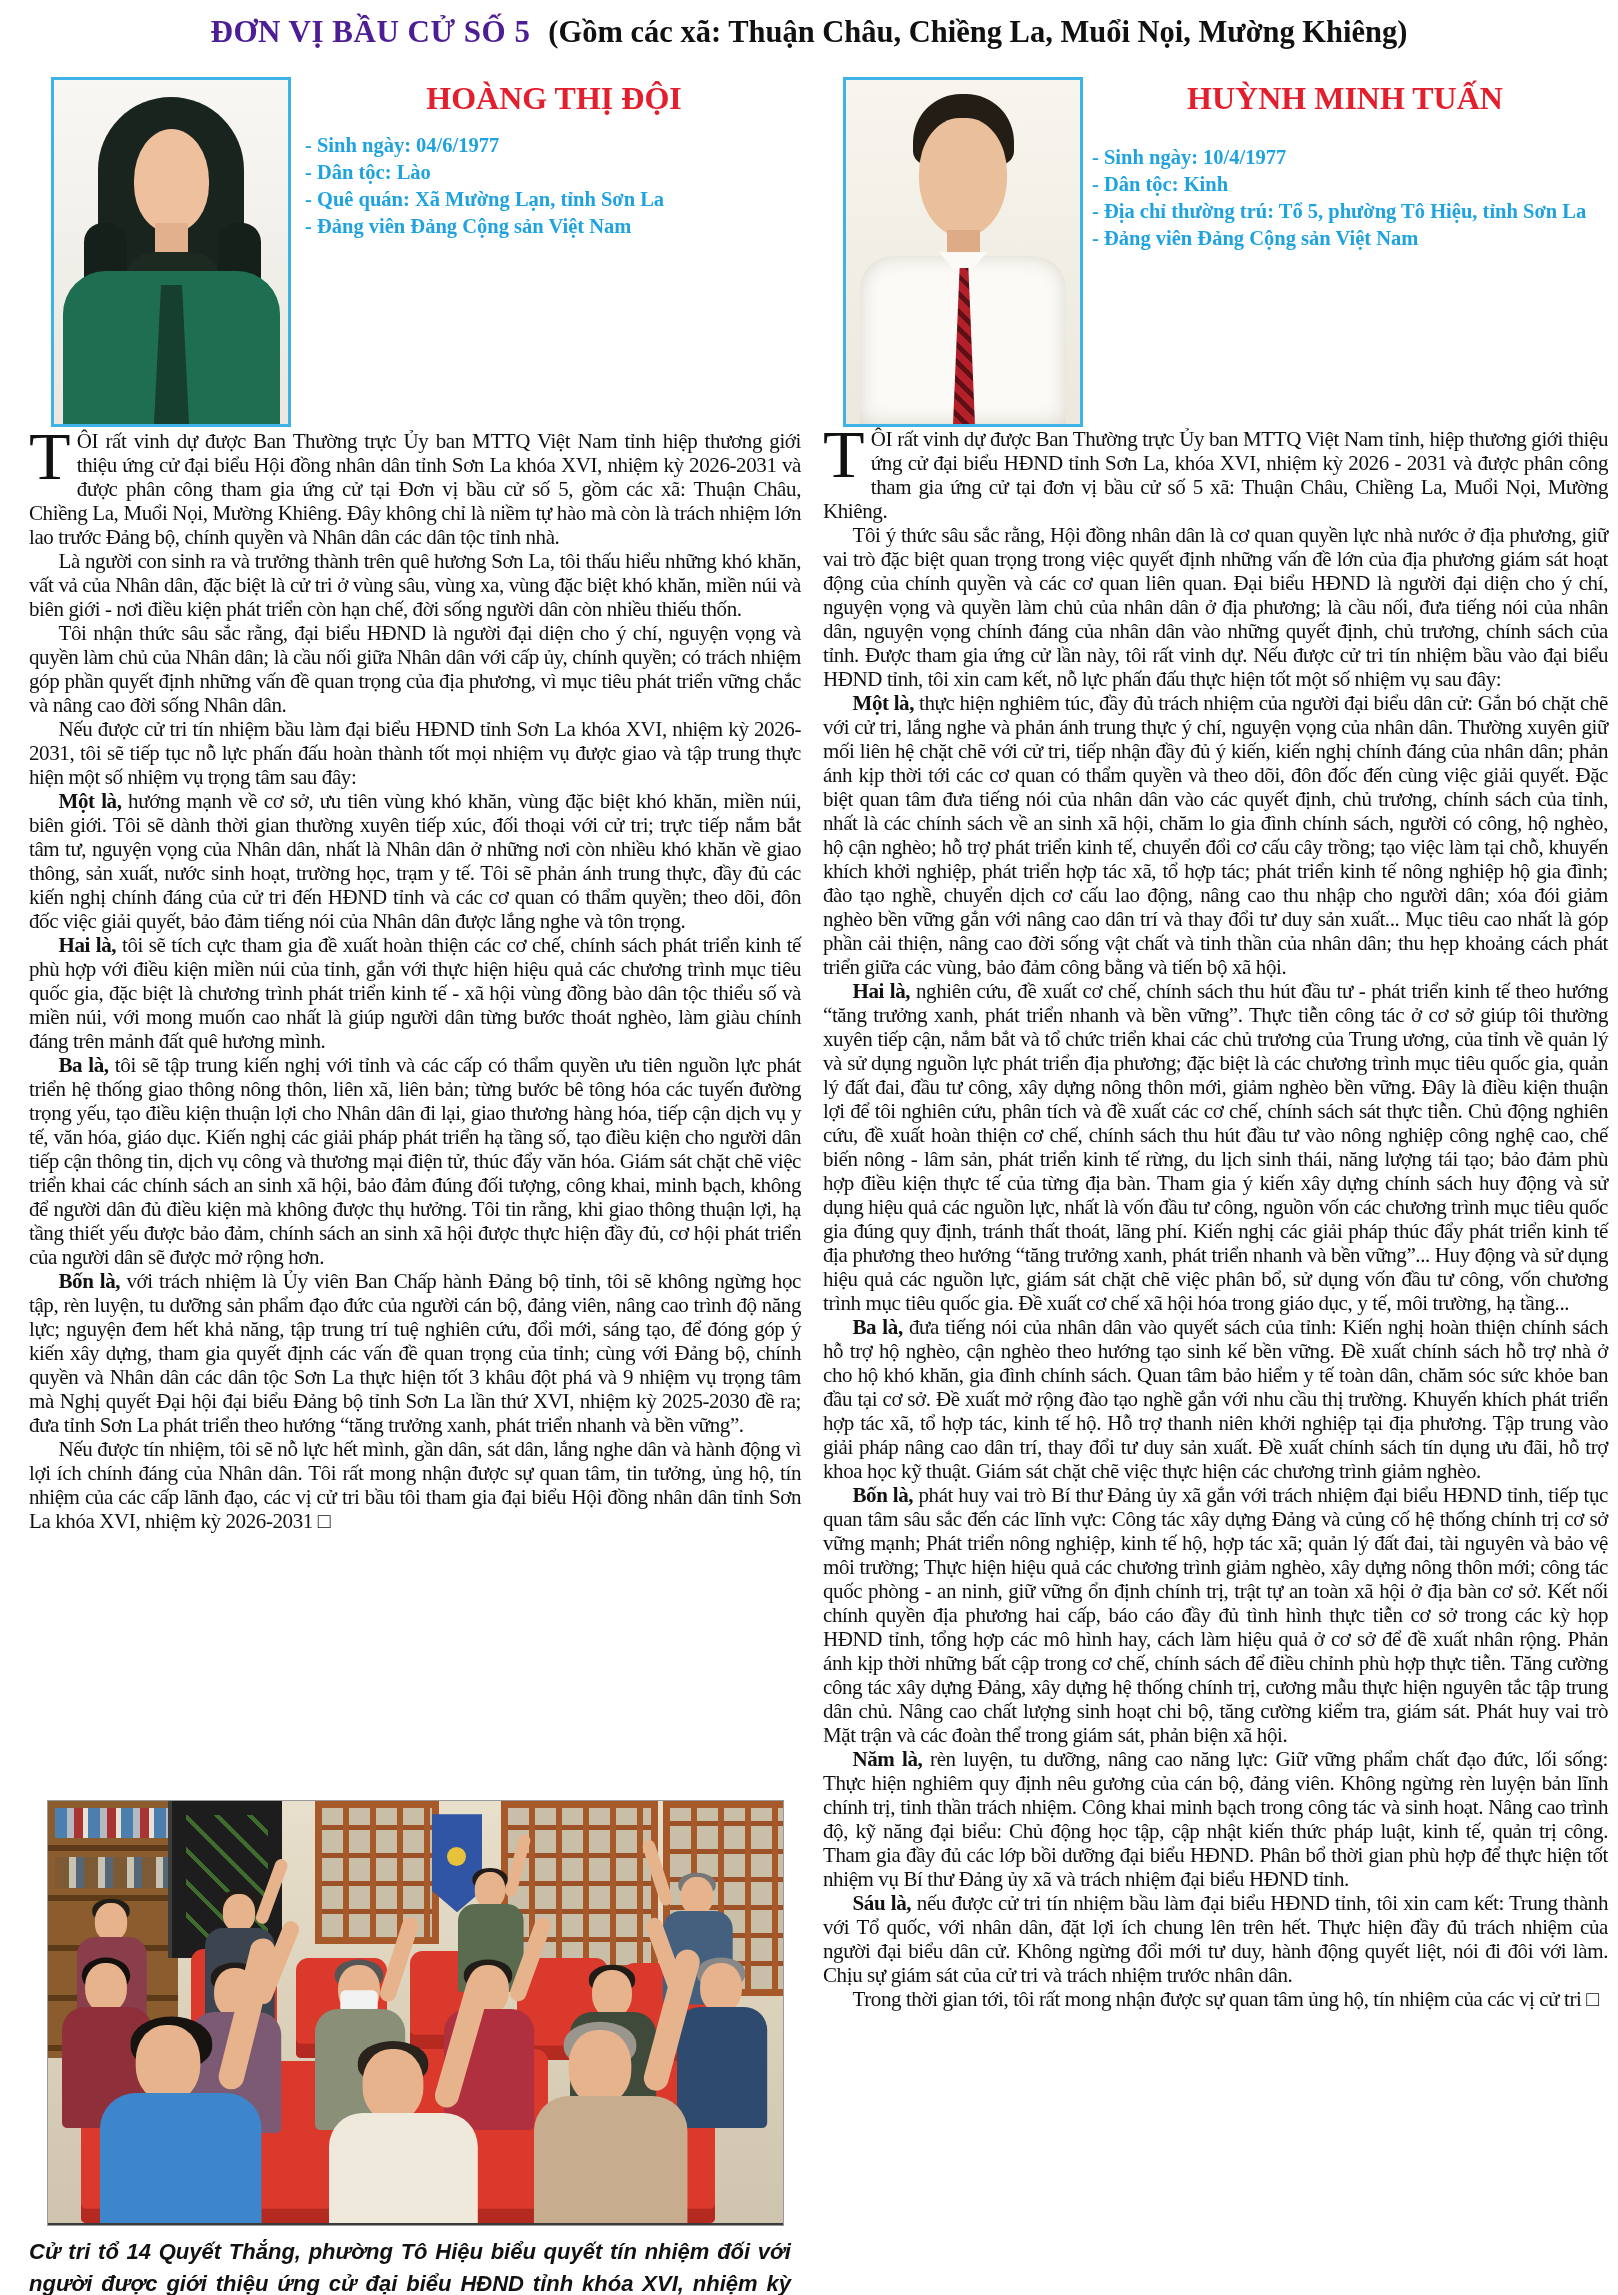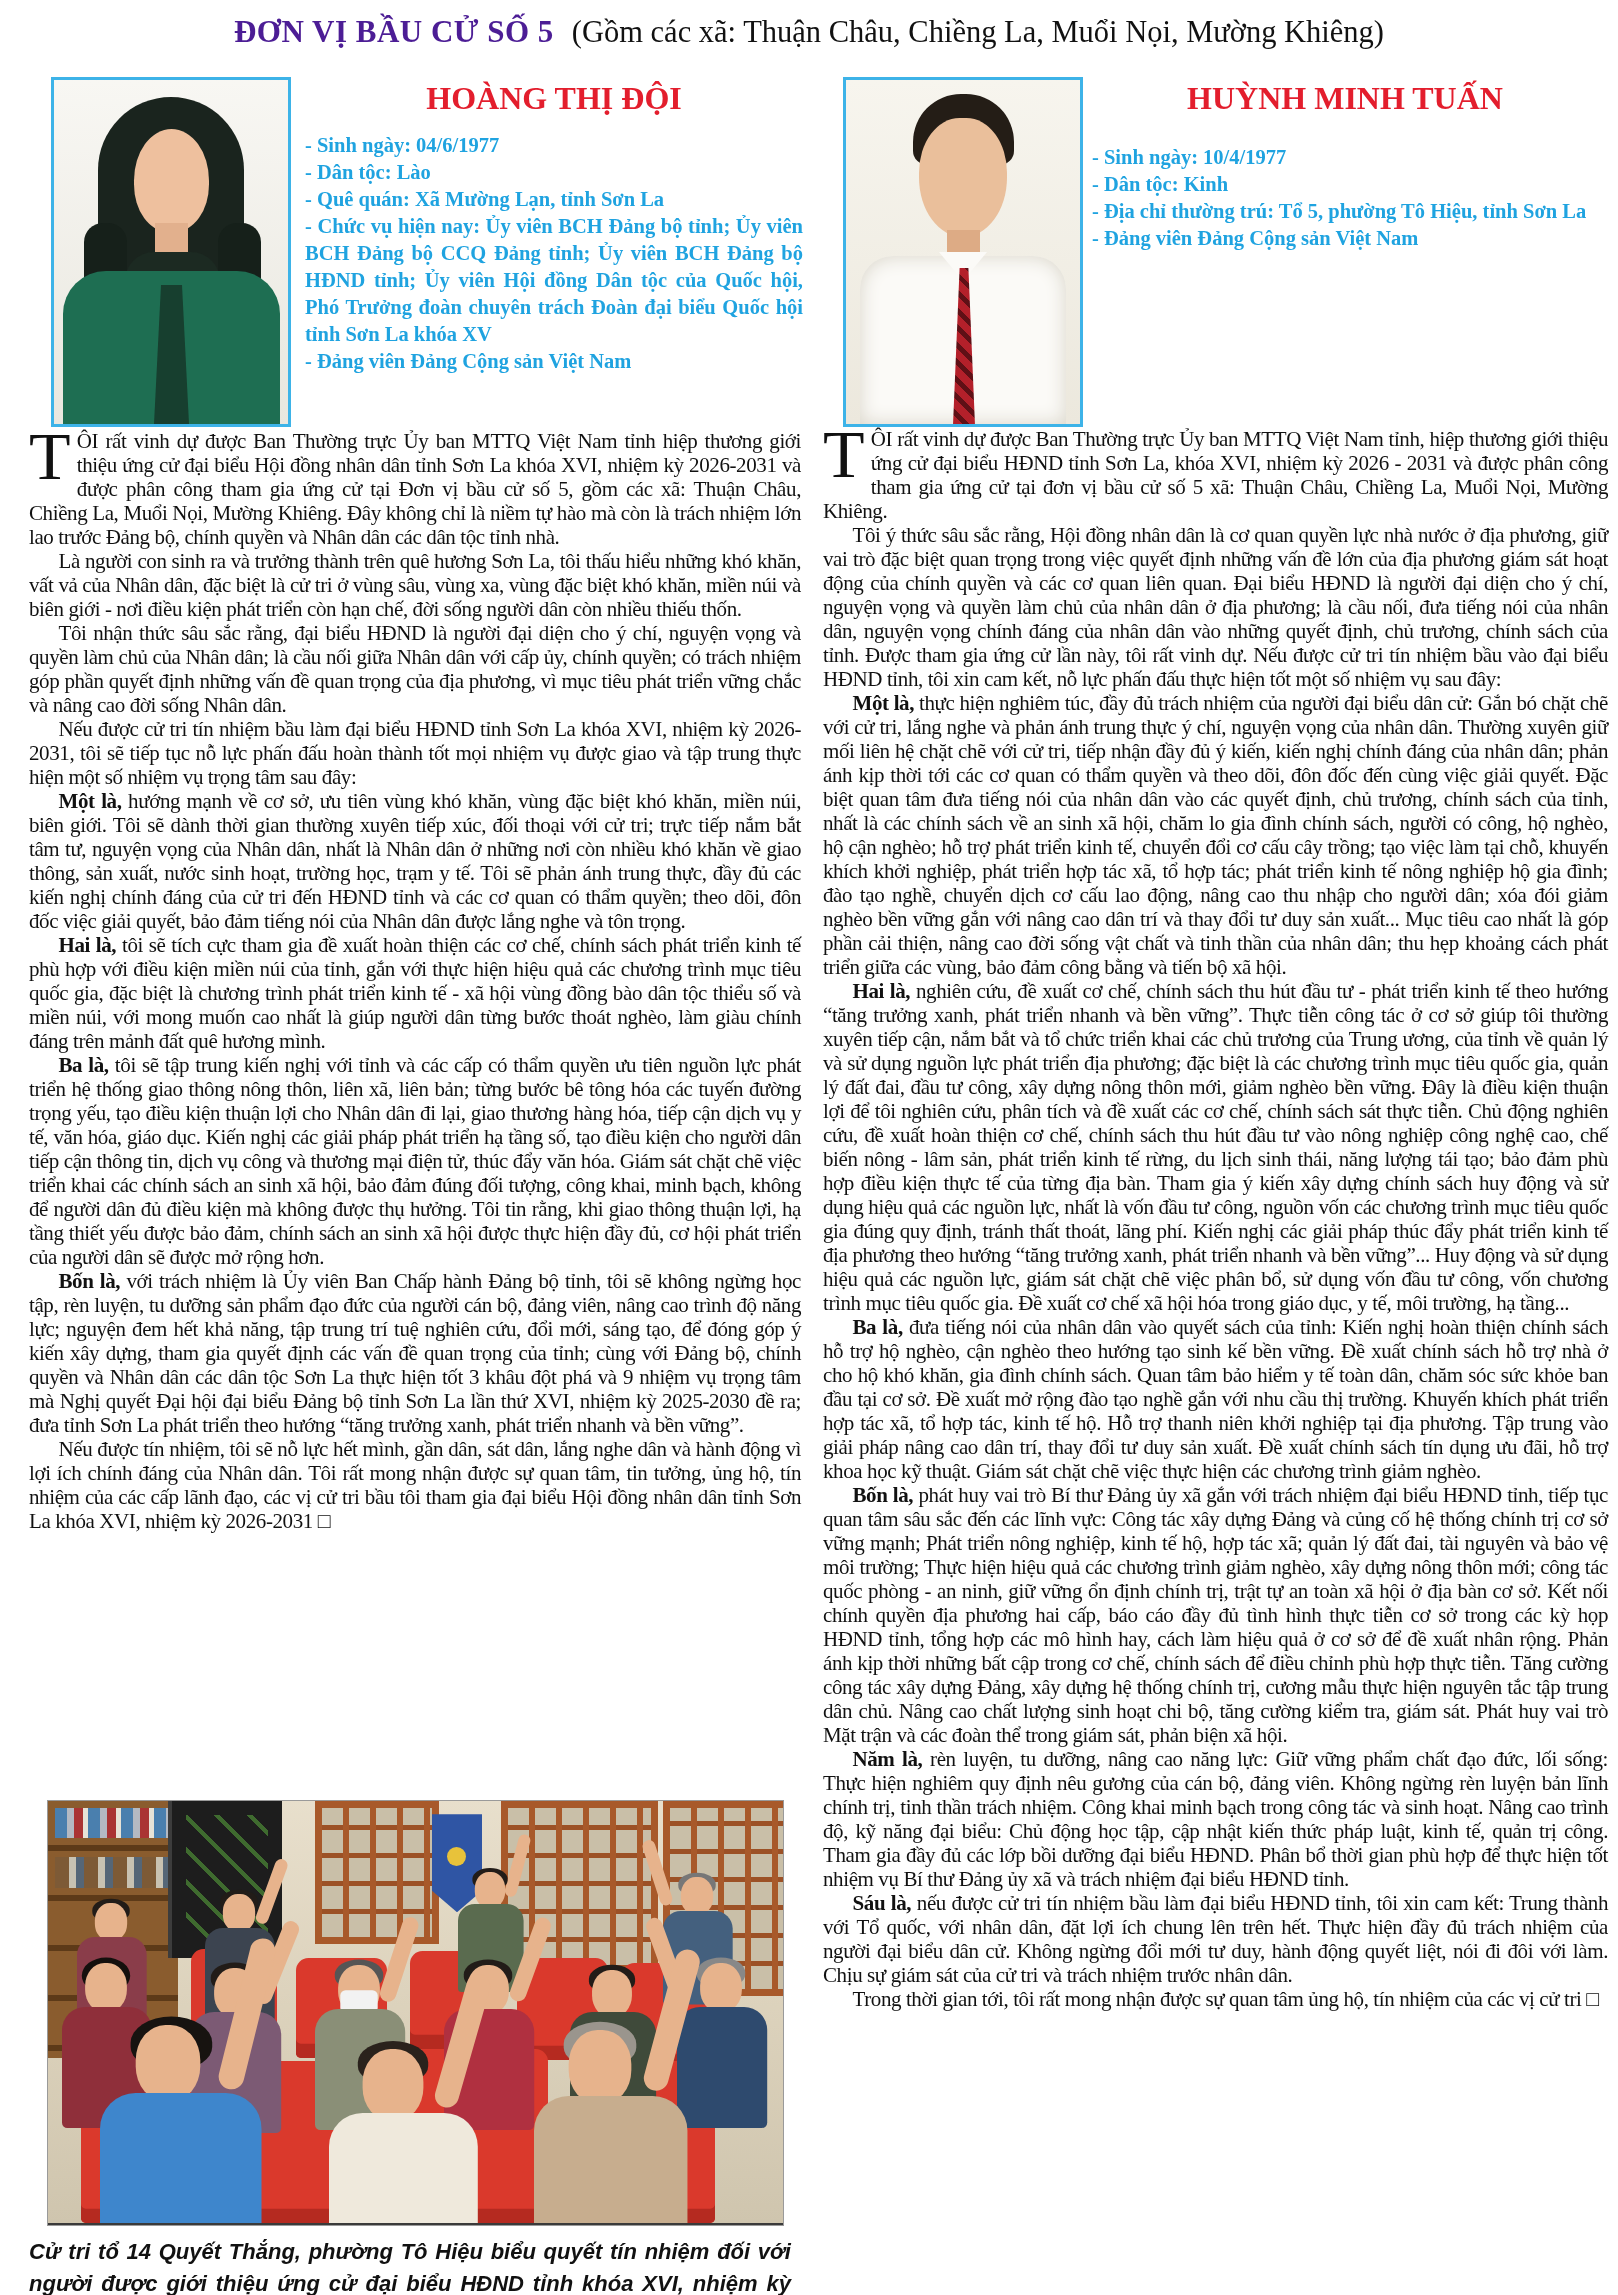--- a/index.html
+++ b/index.html
@@ -1,21 +1,21 @@
 <!DOCTYPE html>
 <html style="font-size:7.6px"><head>
 <meta charset="utf-8">
 <style>
   html,body{margin:0;padding:0;background:#888;}
   .page{position:relative;width:1618px;height:2295px;background:#ffffff;overflow:hidden;
         font-family:"Liberation Serif",serif;color:#111;}
   
   .page-title{position:absolute;left:0;top:11.4px;width:1618px;text-align:center;line-height:41px;}
   .t-red{color:#4c1d95;font-weight:bold;font-size:31px;letter-spacing:0.5px;}
-  .t-black{color:#111;font-size:30.5px;margin-left:16px;}
+  .t-black{color:#111;font-size:30.5px;margin-left:16px;font-weight:bold;}
   
   .photo{position:absolute;width:234px;height:344px;border:3.3px solid #3db3e8;overflow:hidden;background:#f6f4ef;}
   .photo .inner{position:absolute;inset:0;}
   .cand{position:absolute;}
   .cand h2{margin:0 0 16px 0;text-align:center;color:#e31e2d;font-size:32px;line-height:36px;font-weight:bold;}
   .info-line{color:#1fa3e0;font-weight:bold;font-size:20.5px;line-height:27px;text-align:justify;}
   
   .col{position:absolute;font-size:21px;line-height:24px;text-align:justify;letter-spacing:-0.4px;}
   .para{margin:0;text-indent:29.5px;}
   .para.has-drop{text-indent:0;}
@@ -75,21 +75,20 @@
     </div>
   </div>
 
   <section class="cand" style="left:305px;top:80px;width:498px;">
     <h2>HOÀNG THỊ ĐỘI</h2>
     <div>
 
     <div class="info-line">- Sinh ngày: 04/6/1977</div>
         <div class="info-line">- Dân tộc: Lào</div>
         <div class="info-line">- Quê quán: Xã Mường Lạn, tỉnh Sơn La</div>
-        <div class="info-line">- Chức vụ hiện nay: Ủy viên BCH Đảng bộ tỉnh; Ủy viên BCH Đảng bộ CCQ Đảng tỉnh; Ủy viên BCH Đảng bộ HĐND tỉnh; Ủy viên Hội đồng Dân tộc của Quốc hội, Phó Trưởng đoàn chuyên trách Đoàn đại biểu Quốc hội tỉnh Sơn La khóa XV</div>
         <div class="info-line">- Đảng viên Đảng Cộng sản Việt Nam</div>
       </div>
   </section>
 
   <div class="photo" style="left:843px;top:77px;">
     <div class="inner">
       <div class="abs" style="left:0;top:0;width:234px;height:344px;background:linear-gradient(180deg,#f7f5ee,#ece8dd);"></div>
       <div class="abs" style="left:67px;top:14.3px;width:101px;height:71px;background:#241d16;border-radius:48px 48px 14.3px 14.3px;"></div>
       <div class="abs" style="left:73px;top:38px;width:88px;height:119px;background:#eabf9b;border-radius:46% 46% 50% 50%;"></div>
       <div class="abs" style="left:101px;top:150px;width:33px;height:33px;background:#ddab85;"></div>

